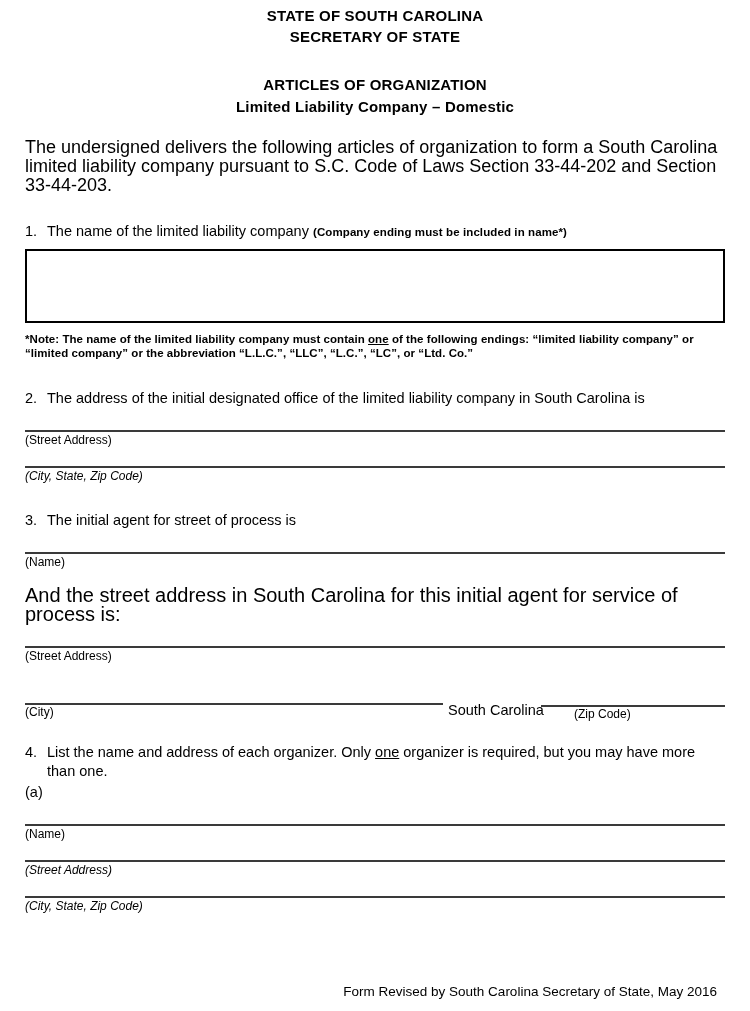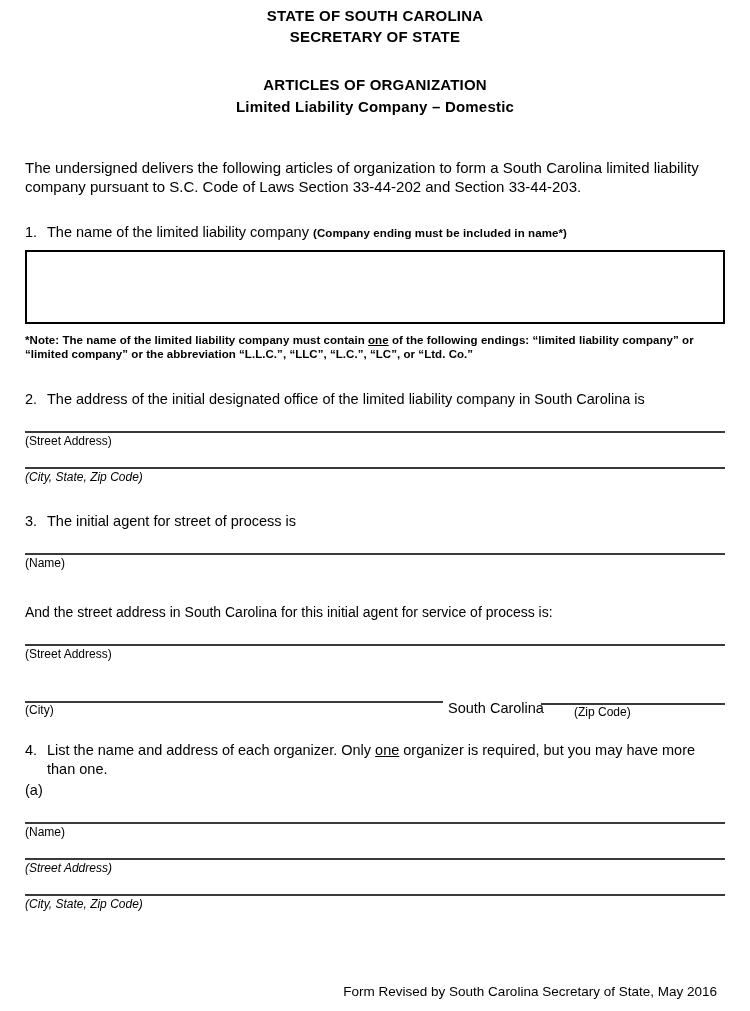--- a/index.html
+++ b/index.html
@@ -40,22 +40,22 @@
   }
   .subtitle-line {
     font-size: 15px;
     font-weight: bold;
     letter-spacing: 0.2px;
     line-height: 22px;
   }
 
   
   .intro {
-    margin-top: 40px;
-    font-size: 15px;
+    margin-top: 20px;
+    font-size: 18px;
     line-height: 19px;
     text-align: left;
   }
 
   .item {
     display: flex;
     align-items: baseline;
     font-size: 14.5px;
     line-height: 19px;
   }
@@ -78,23 +78,23 @@
     letter-spacing: 0.1px;
   }
 
   .sub-label {
     font-size: 14.5px;
     line-height: 19px;
     margin-top: 2px;
   }
 
   .plain-line {
-    font-size: 14px;
-    line-height: 19px;
-    margin-top: 32px;
+    font-size: 20px;
+    line-height: 19px;
+    margin-top: 16px;
   }
 
   u.u-one { text-decoration: underline; }
 
   
   .name-box {
     margin-top: 7px;
     height: 74px;
     border: 2px solid #000000;
     box-sizing: border-box;

